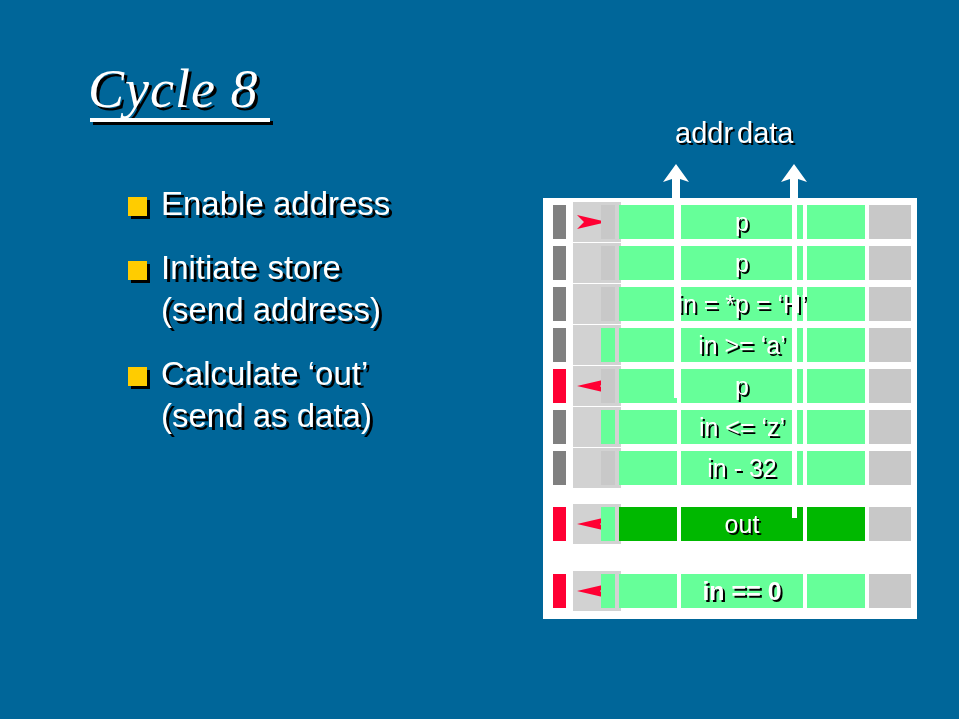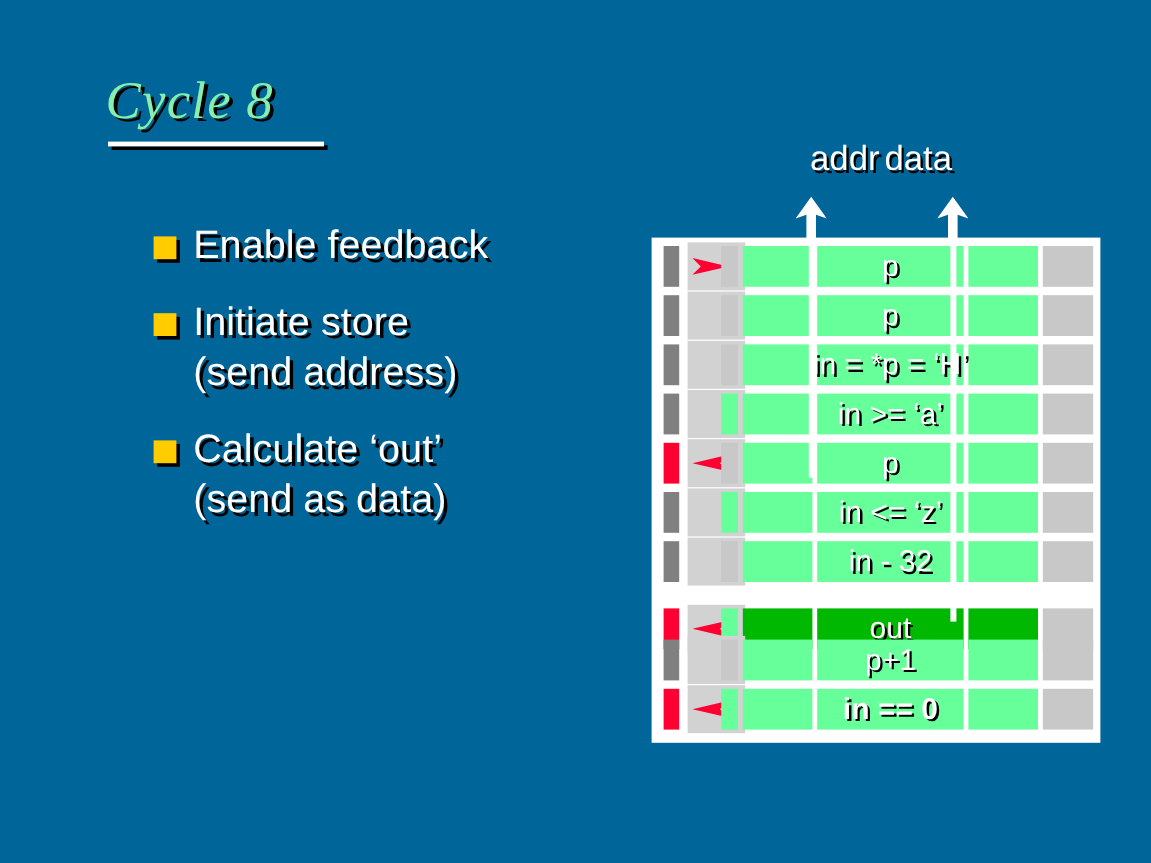--- a/index.html
+++ b/index.html
@@ -15,23 +15,23 @@
     position: relative;
   }
 
   
   #slide-title {
     position: absolute;
     left: 88px;
     top: 58px;
     font-family: "Liberation Serif", serif;
     font-style: italic;
-    font-size: 44px;
+    font-size: 54px;
     font-weight: 400;
-    color: #86efac;
+    color: #ffffff;
     text-shadow: 3px 3px 0 #000000;
     letter-spacing: 1px;
     white-space: nowrap;
   }
   #slide-title-rule {
     position: absolute;
     left: 90px;
     top: 118px;
     width: 180px;
     height: 4px;
@@ -165,21 +165,21 @@
 </style>
 </head>
 <body>
 
 <div id="slide-title">Cycle 8</div>
 <div id="slide-title-rule"></div>
 
 <div id="bullet-list">
     <div class="bullet-row">
       <div class="bullet-marker" style="background: rgb(255, 204, 0);"></div>
-      <div class="bullet-text">Enable feedback</div>
+      <div class="bullet-text">Enable address</div>
     </div>
     <div class="bullet-row">
       <div class="bullet-marker" style="background: rgb(255, 204, 0);"></div>
       <div class="bullet-text">Initiate store
 (send address)</div>
     </div>
     <div class="bullet-row">
       <div class="bullet-marker" style="background: rgb(255, 204, 0);"></div>
       <div class="bullet-text">Calculate ‘out’
 (send as data)</div>
@@ -280,30 +280,20 @@
         <svg class="row-arrow" viewBox="0 0 30 20">
           <path d="M30 3 L0 10 L30 17 L23 10 Z" fill="#FF0033"></path>
         </svg>
         <div class="cell c-narrow fill-green"></div>
         <div class="cell c-g1 fill-darkgreen"></div>
         <div class="cell c-g2 fill-darkgreen"></div>
         <div class="cell c-g3 fill-darkgreen"></div>
         <div class="cell c-tail"></div>
         <div class="row-text">out</div>
       </div>
-      <div class="grid-row" style="top: 332px;">
-        <div class="cell c-band"></div>
-        <div class="cell c-marker fill-gray"></div>
-        <div class="cell c-narrow fill-lgray"></div>
-        <div class="cell c-g1 fill-green"></div>
-        <div class="cell c-g2 fill-green"></div>
-        <div class="cell c-g3 fill-green"></div>
-        <div class="cell c-tail"></div>
-        <div class="row-text">p+1</div>
-      </div>
       <div class="grid-row" style="top: 373px; font-weight: bold;">
         <div class="cell c-band"></div>
         <div class="cell c-marker fill-red"></div>
         <svg class="row-arrow" viewBox="0 0 30 20">
           <path d="M30 3 L0 10 L30 17 L23 10 Z" fill="#FF0033"></path>
         </svg>
         <div class="cell c-narrow fill-green"></div>
         <div class="cell c-g1 fill-green"></div>
         <div class="cell c-g2 fill-green"></div>
         <div class="cell c-g3 fill-green"></div>

